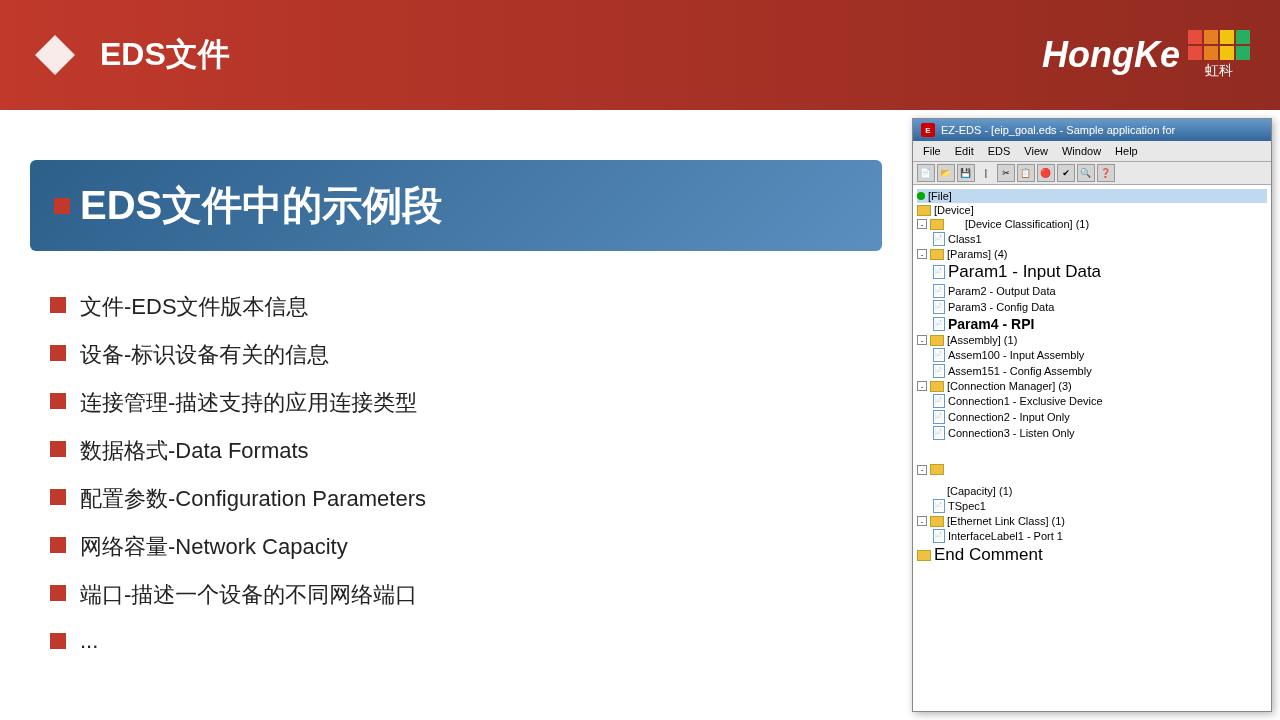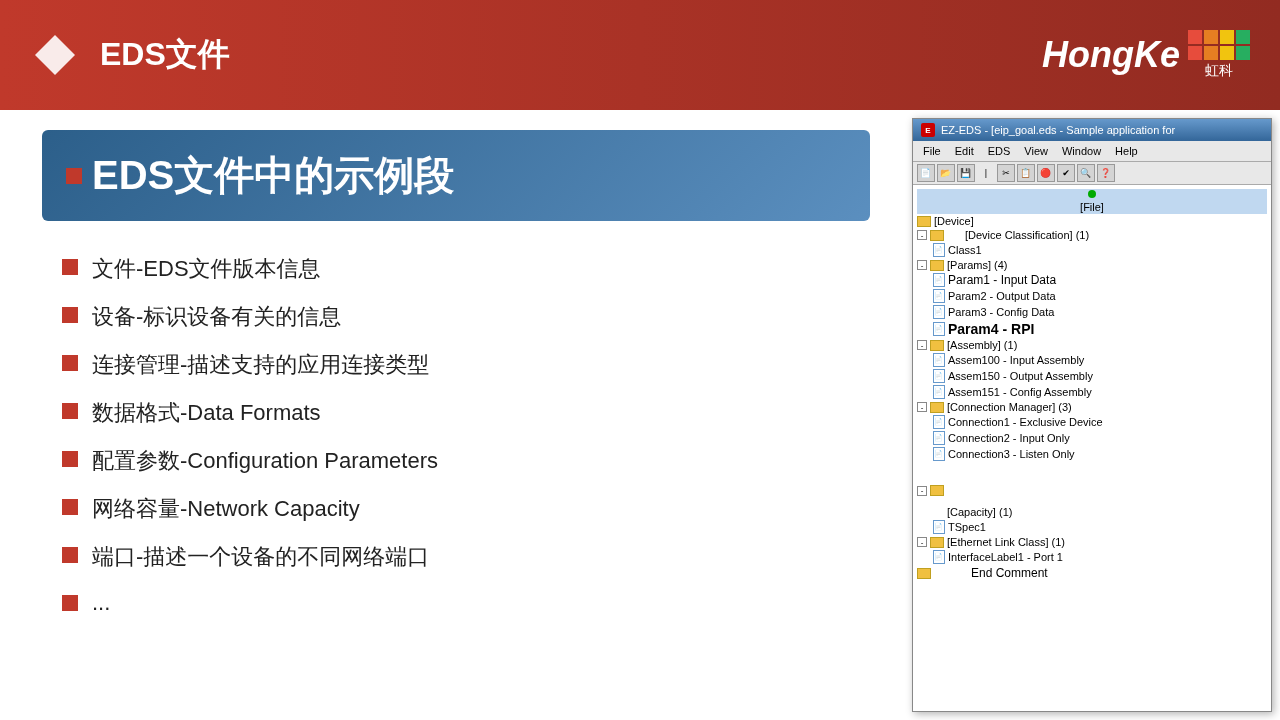--- a/index.html
+++ b/index.html
@@ -63,24 +63,25 @@
     .main {
       display: flex;
       width: 100%;
       height: 610px;
       background: #fff;
     }
 
     
     .left-panel {
       flex: 1;
-      padding: 20px 42px;
+      padding: 20px 30px;
       display: flex;
       flex-direction: column;
-      gap: 8px;
+      gap: 16px;
+      margin-top: 30px;
     }
 
     
     .section-title-banner {
       background: linear-gradient(135deg, #2c5f8a, #5b8fbf);
       border-radius: 6px;
       padding: 18px 24px;
       margin-bottom: 25px;
       display: flex;
       align-items: center;
@@ -204,21 +205,20 @@
     .tree-item {
       display: flex;
       align-items: center;
       gap: 3px;
       padding: 1px 0;
       cursor: pointer;
       white-space: nowrap;
     }
     .tree-item.selected {
       background: #c0d8f0;
-      flex-direction: column;
     }
 
     
     .win-tree::-webkit-scrollbar { width: 12px; }
     .win-tree::-webkit-scrollbar-track { background: #f0f0f0; }
     .win-tree::-webkit-scrollbar-thumb { background: #aaa; border: 1px solid #888; }
   </style>
 </head>
 <body>
 
@@ -340,21 +340,21 @@
           <div style="width:12px;height:14px;background:#fff;border:1px solid #6699cc;flex-shrink:0;font-size:7px;display:flex;align-items:center;justify-content:center;">📄</div>
           <span style="font-size:11px;color:#000;">Class1</span>
         </div>
         <div class="tree-item" style="padding-left: 0px;">
           <div style="width:10px;height:10px;border:1px solid #888;background:#fff;display:inline-flex;align-items:center;justify-content:center;font-size:8px;flex-shrink:0;">-</div>
                     <div style="width:14px;height:11px;background:#f0c040;border:1px solid #c0a020;flex-shrink:0;"></div>
           <span style="font-size:11px;color:#000;">[Params] (4)</span>
         </div>
         <div class="tree-item" style="padding-left: 16px;">
           <div style="width:12px;height:14px;background:#fff;border:1px solid #6699cc;flex-shrink:0;font-size:7px;display:flex;align-items:center;justify-content:center;">📄</div>
-          <span style="font-size:12px;color:#000;">Param1 - Input Data</span>
+          <span style="font-size:17px;color:#000;">Param1 - Input Data</span>
         </div>
         <div class="tree-item" style="padding-left: 16px;">
           <div style="width:12px;height:14px;background:#fff;border:1px solid #6699cc;flex-shrink:0;font-size:7px;display:flex;align-items:center;justify-content:center;">📄</div>
           <span style="font-size:11px;color:#000;">Param2 - Output Data</span>
         </div>
         <div class="tree-item" style="padding-left: 16px;">
           <div style="width:12px;height:14px;background:#fff;border:1px solid #6699cc;flex-shrink:0;font-size:7px;display:flex;align-items:center;justify-content:center;">📄</div>
           <span style="font-size:11px;color:#000;">Param3 - Config Data</span>
         </div>
         <div class="tree-item" style="padding-left: 16px;">
@@ -365,24 +365,20 @@
           <div style="width:10px;height:10px;border:1px solid #888;background:#fff;display:inline-flex;align-items:center;justify-content:center;font-size:8px;flex-shrink:0;">-</div>
                     <div style="width:14px;height:11px;background:#f0c040;border:1px solid #c0a020;flex-shrink:0;"></div>
           <span style="font-size:11px;color:#000;">[Assembly] (1)</span>
         </div>
         <div class="tree-item" style="padding-left: 16px;">
           <div style="width:12px;height:14px;background:#fff;border:1px solid #6699cc;flex-shrink:0;font-size:7px;display:flex;align-items:center;justify-content:center;">📄</div>
           <span style="font-size:11px;color:#000;">Assem100 - Input Assembly</span>
         </div>
         <div class="tree-item" style="padding-left: 16px;">
           <div style="width:12px;height:14px;background:#fff;border:1px solid #6699cc;flex-shrink:0;font-size:7px;display:flex;align-items:center;justify-content:center;">📄</div>
-          <span style="font-size:11px;color:#000;">Assem150 - Output Assembly</span>
-        </div>
-        <div class="tree-item" style="padding-left: 16px;">
-          <div style="width:12px;height:14px;background:#fff;border:1px solid #6699cc;flex-shrink:0;font-size:7px;display:flex;align-items:center;justify-content:center;">📄</div>
           <span style="font-size:11px;color:#000;">Assem151 - Config Assembly</span>
         </div>
         <div class="tree-item" style="padding-left: 0px;">
           <div style="width:10px;height:10px;border:1px solid #888;background:#fff;display:inline-flex;align-items:center;justify-content:center;font-size:8px;flex-shrink:0;">-</div>
                     <div style="width:14px;height:11px;background:#f0c040;border:1px solid #c0a020;flex-shrink:0;"></div>
           <span style="font-size:11px;color:#000;">[Connection Manager] (3)</span>
         </div>
         <div class="tree-item" style="padding-left: 16px;">
           <div style="width:12px;height:14px;background:#fff;border:1px solid #6699cc;flex-shrink:0;font-size:7px;display:flex;align-items:center;justify-content:center;">📄</div>
           <span style="font-size:11px;color:#000;">Connection1 - Exclusive Device</span>
@@ -408,18 +404,18 @@
           <div style="width:10px;height:10px;border:1px solid #888;background:#fff;display:inline-flex;align-items:center;justify-content:center;font-size:8px;flex-shrink:0;">-</div>
                     <div style="width:14px;height:11px;background:#f0c040;border:1px solid #c0a020;flex-shrink:0;"></div>
           <span style="font-size:11px;color:#000;">[Ethernet Link Class] (1)</span>
         </div>
         <div class="tree-item" style="padding-left: 16px;">
           <div style="width:12px;height:14px;background:#fff;border:1px solid #6699cc;flex-shrink:0;font-size:7px;display:flex;align-items:center;justify-content:center;">📄</div>
           <span style="font-size:11px;color:#000;">InterfaceLabel1 - Port 1</span>
         </div>
         <div class="tree-item" style="padding-left: 0px;">
           <div style="width:14px;height:11px;background:#f0c040;border:1px solid #c0a020;flex-shrink:0;"></div>
-          <span style="font-size:12px;color:#000;margin-left:37px;">End Comment</span>
+          <span style="font-size:17px;color:#000;">End Comment</span>
         </div>
       </div>
   </div>
 
 </div>
 
 </body></html>

